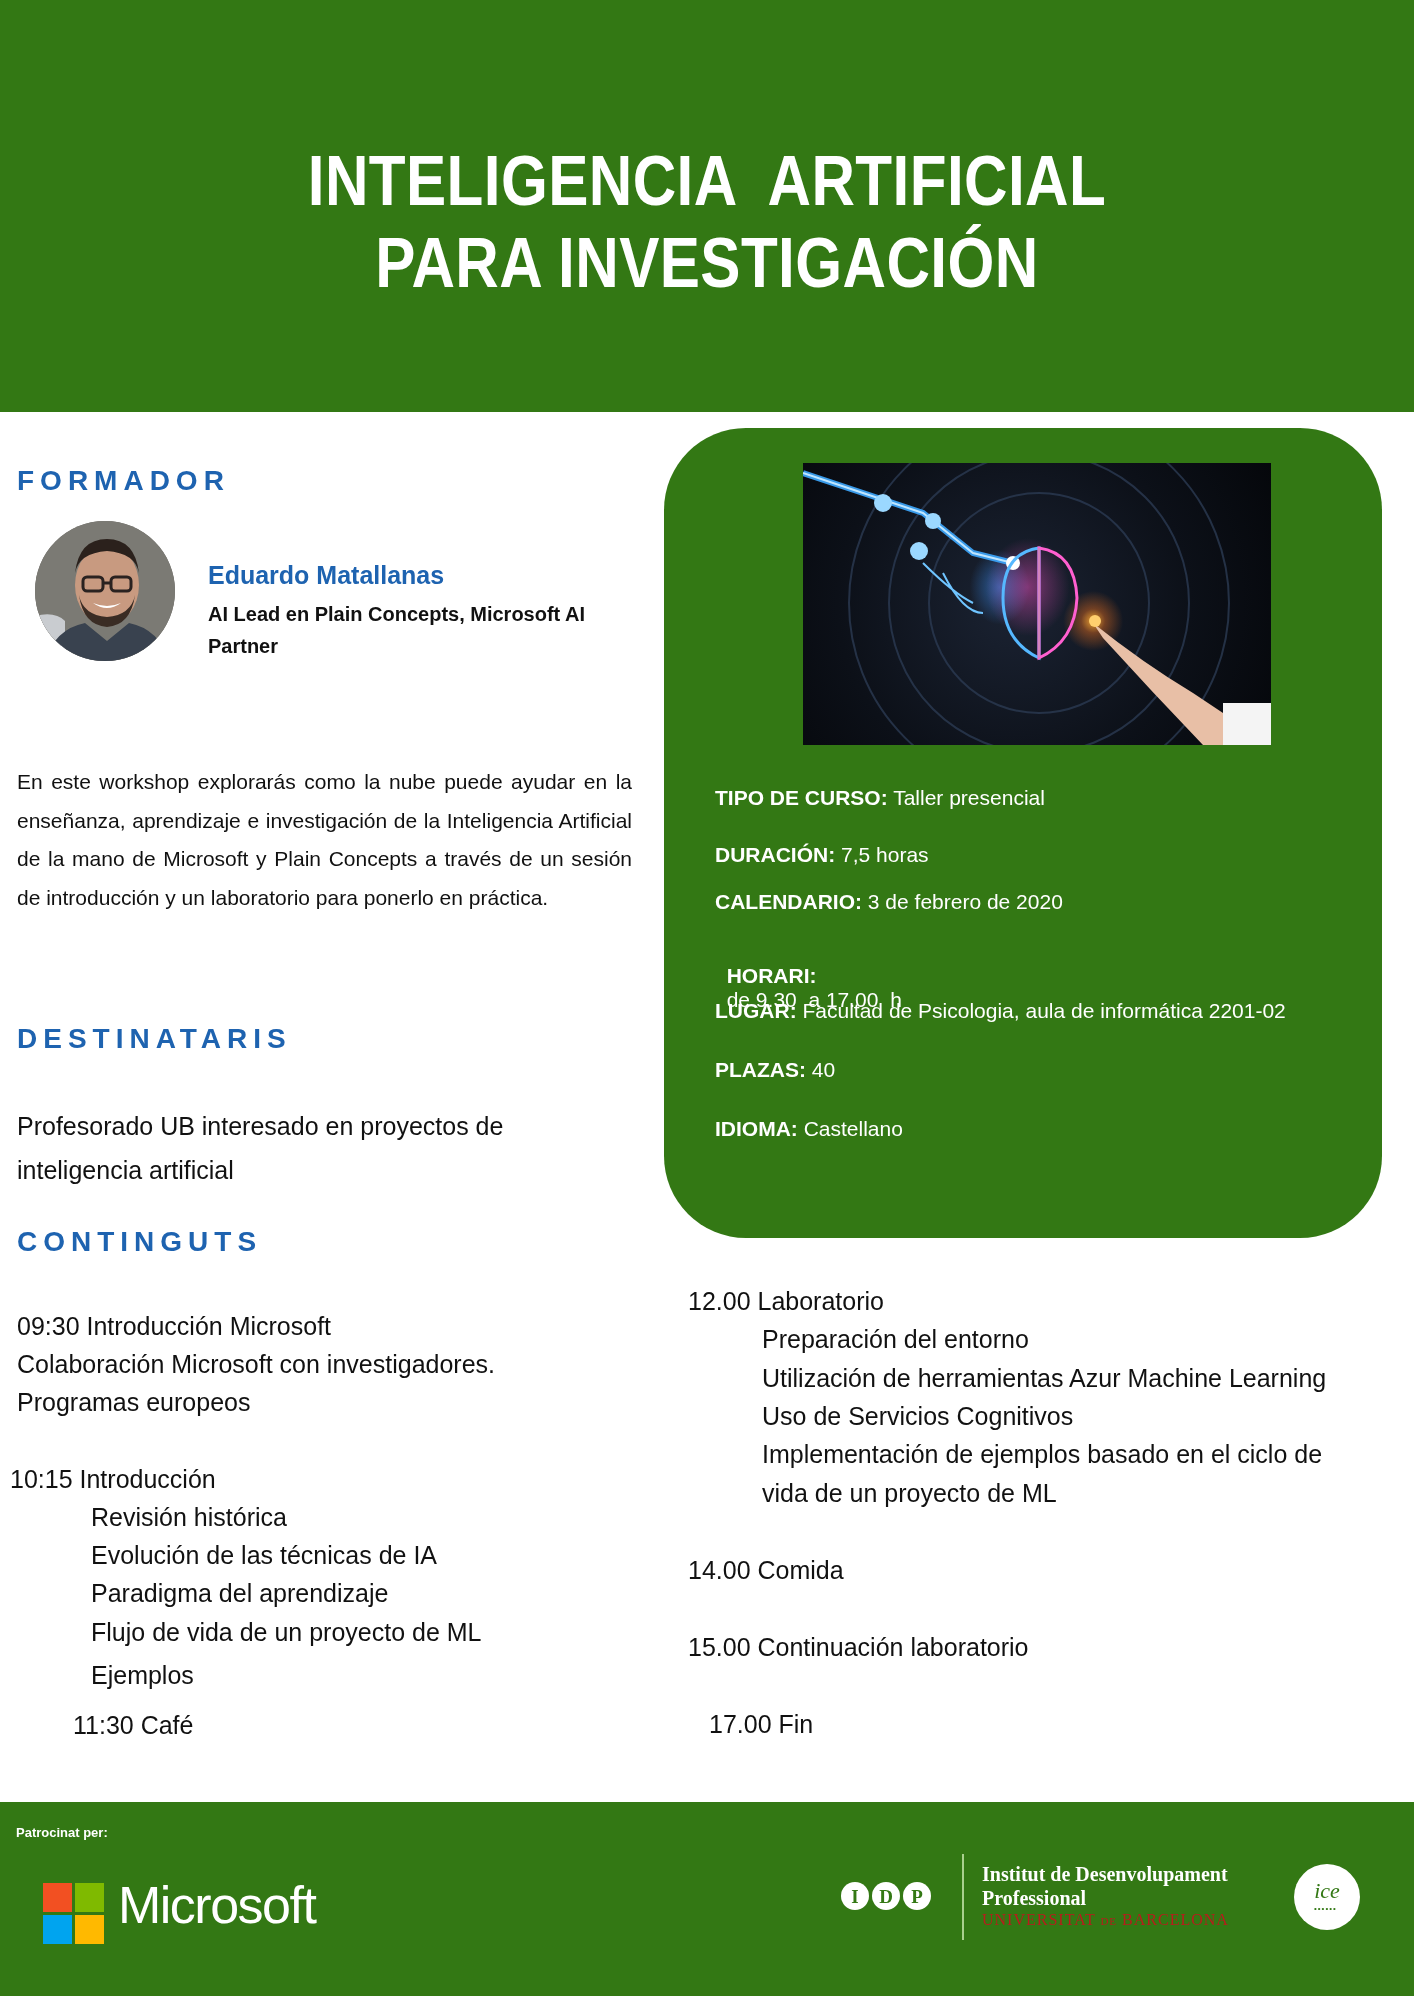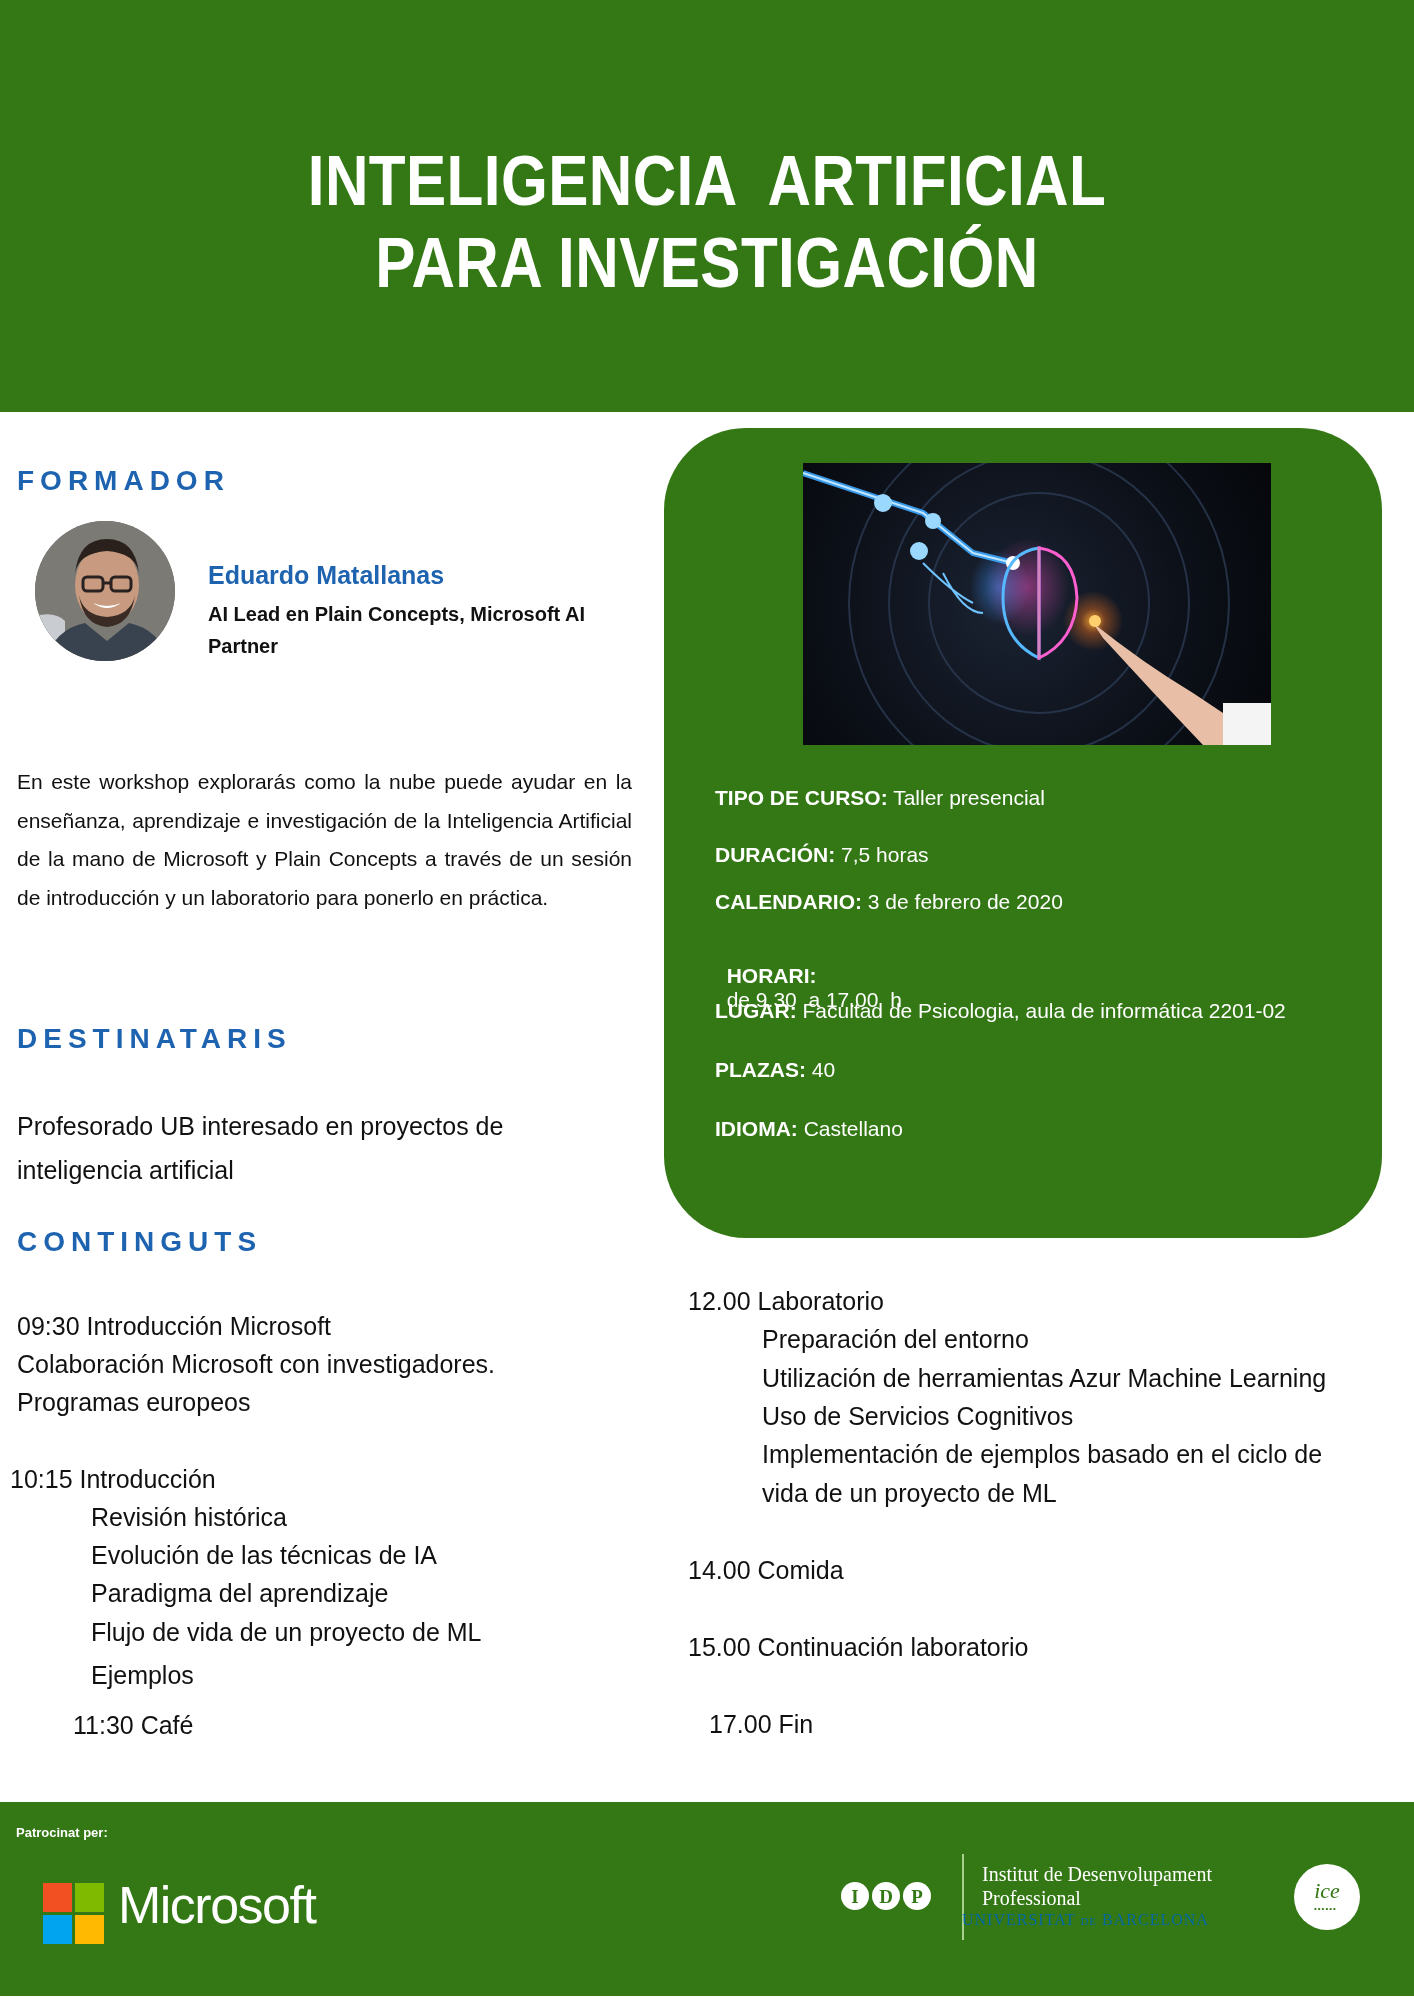--- a/index.html
+++ b/index.html
@@ -96,24 +96,24 @@
   .idp-circle {
     position: absolute; top: 1882px; width: 28px; height: 28px; border-radius: 50%;
     background: #ffffff; color: #337814; font-weight: bold; font-size: 19px;
     text-align: center; line-height: 29px; font-family: "Liberation Serif", serif;
   }
   .footer-divider {
     position: absolute; left: 962px; top: 1854px; width: 2px; height: 86px; background: #a9d08e;
   }
   .inst-name {
     position: absolute; left: 982px; top: 1862px; color: #ffffff;
-    font-family: "Liberation Serif", serif; font-size: 20px; line-height: 24px; font-weight: normal;
+    font-family: "Liberation Serif", serif; font-size: 20px; line-height: 24px; font-weight: bold;
   }
   .inst-univ {
-    position: absolute; left: 962px; top: 1911px; color: #0369a1;
+    position: absolute; left: 982px; top: 1911px; color: #b91c1c;
     font-family: "Liberation Serif", serif; font-size: 16px; letter-spacing: 1px;
   }
   .inst-univ small { font-size: 11px; }
   .ice-logo {
     position: absolute; left: 1294px; top: 1864px; width: 66px; height: 66px; border-radius: 50%;
     background: #ffffff; color: #337814; text-align: center;
     font-family: "Liberation Serif", serif; font-style: italic; font-size: 22px; line-height: 54px;
   }
   .ice-dots {
     position: absolute; left: 1314px; top: 1904px; color: #337814; font-size: 8px; letter-spacing: 1px;

